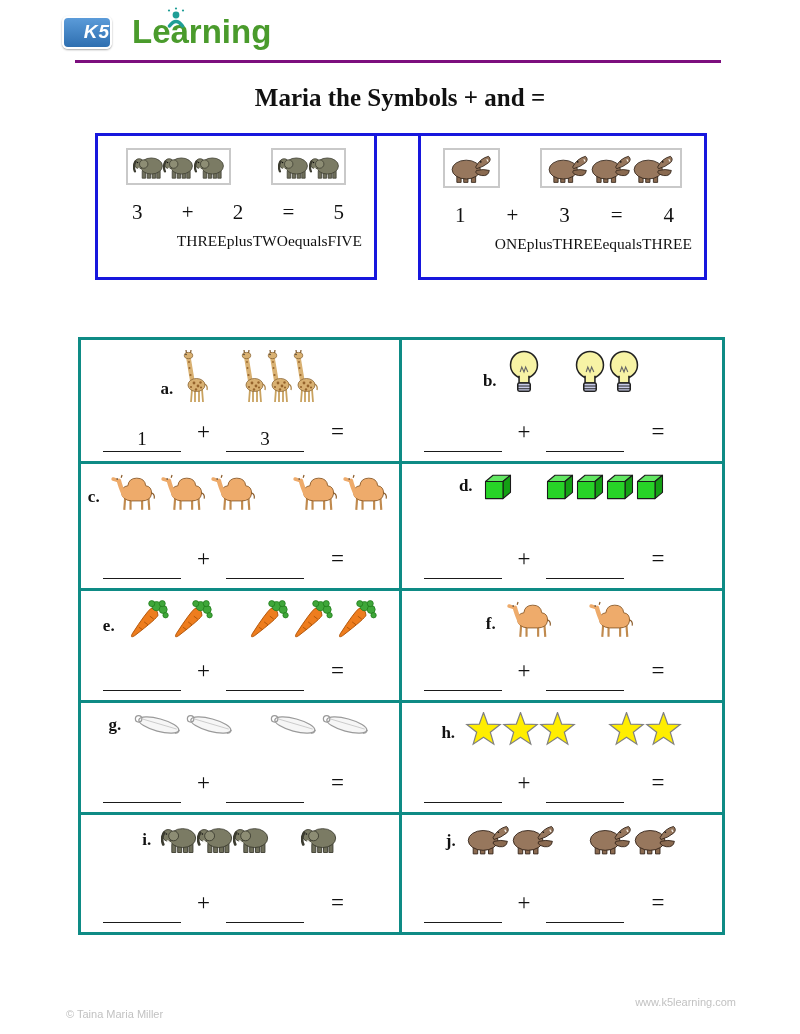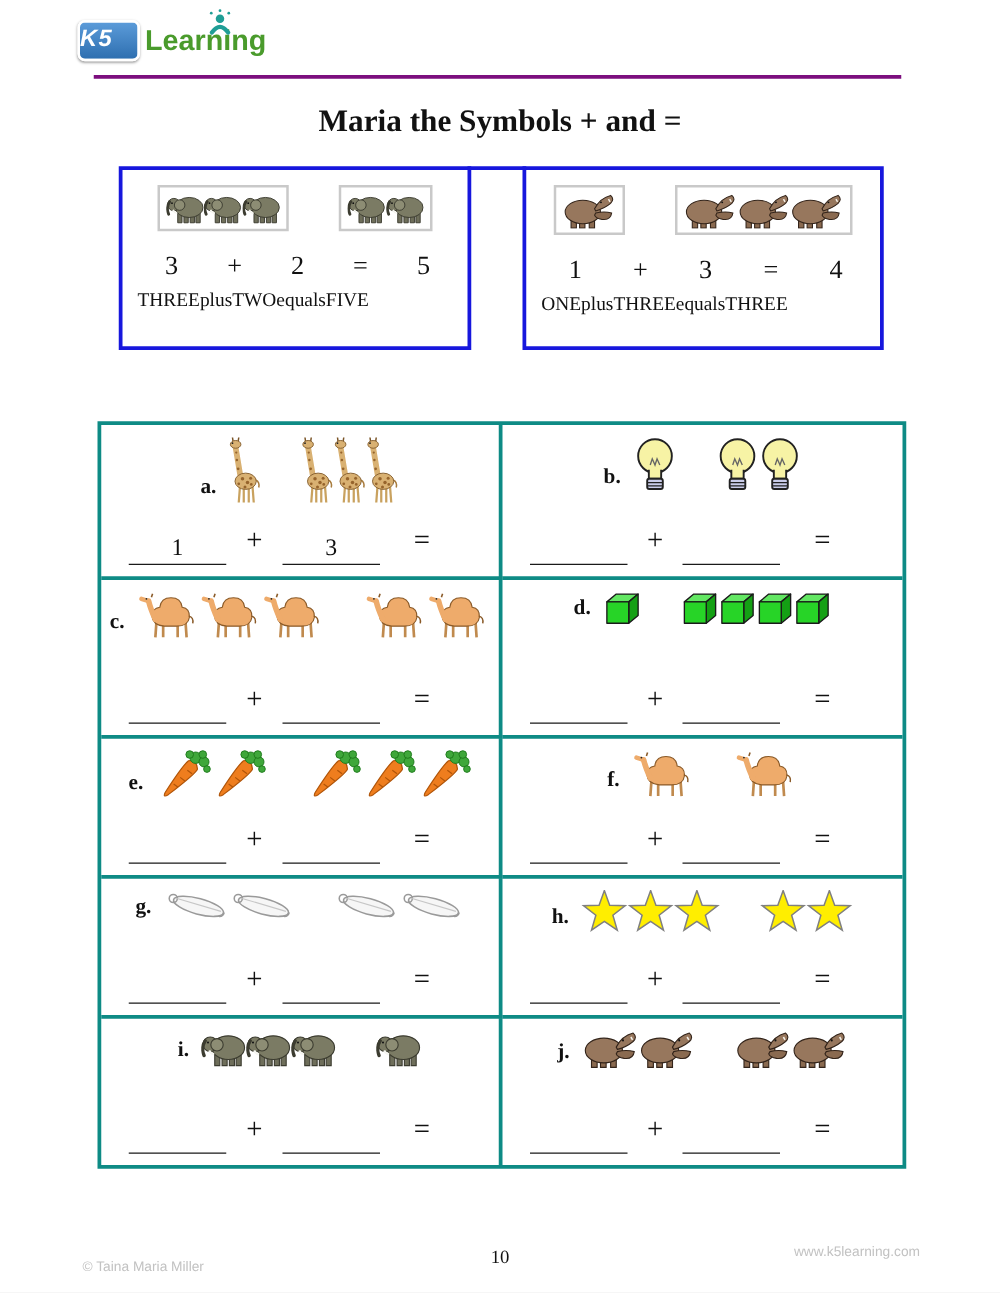--- a/index.html
+++ b/index.html
@@ -4,42 +4,42 @@
 <style>
   html,body{margin:0;padding:0;background:#fff;}
   .page{position:relative;width:800px;height:1034px;background:#fff;outline:1px solid #d9d9d9;
         font-family:"Liberation Serif", serif;color:#111;overflow:hidden;}
 
   
   .logo{position:absolute;left:62px;top:14px;height:36px;display:flex;align-items:center;}
   .logo-book{width:46px;height:29px;border-radius:6px;border:2px solid #fff;
              background:linear-gradient(180deg,#5b9bd9,#2e6fb0);
              box-shadow:0 1px 2px rgba(0,0,0,.35);
-             display:flex;align-items:center;justify-content:flex-start;
+             display:flex;align-items:center;justify-content:flex-end;
              color:#fff;font-family:"Liberation Sans",sans-serif;font-weight:bold;
              font-style:italic;font-size:19px;letter-spacing:1px;}
-  .logo-word{margin-left:4px;font-family:"Liberation Sans",sans-serif;font-weight:bold;
-             font-size:23px;color:var(--logo-green,#4a9b2c);letter-spacing:0px;}
+  .logo-word{margin-left:20px;font-family:"Liberation Sans",sans-serif;font-weight:bold;
+             font-size:33px;color:var(--logo-green,#4a9b2c);letter-spacing:0px;}
   .logo-person{position:absolute;left:103px;top:-8px;}
 
   .rule{position:absolute;left:75px;top:60px;width:646px;height:3px;background:var(--rule,#7c0e7e);}
 
   .title{position:absolute;left:0;top:84px;width:100%;margin:0;text-align:center;
          font-size:25px;font-weight:bold;}
 
   
   .ex-box{position:absolute;top:133px;height:147px;border:3px solid var(--example-border,#1717dd);
           box-sizing:border-box;background:#fff;}
   .connector{position:absolute;left:374px;top:133px;width:47px;height:3px;
              background:var(--example-border,#1717dd);}
   .frames{display:flex;justify-content:center;align-items:flex-end;gap:40px;margin-top:12px;}
   .frame{border:2px solid #c9c9c9;background:#fff;padding:4px 5px 3px;display:flex;align-items:flex-end;}
   .eq-row{display:flex;justify-content:space-between;align-items:baseline;
           padding:0 30px 0 34px;font-size:21px;margin-top:15px;}
-  .words-row{display:flex;justify-content:flex-start;align-items:baseline;
+  .words-row{display:flex;justify-content:flex-end;align-items:baseline;
              padding:0 12px;font-size:15.5px;margin-top:7px;}
 
   .instruction{position:absolute;left:62px;top:303px;margin:0;font-size:16px;width:690px;}
 
   
   .grid{position:absolute;left:78px;top:337px;width:647px;height:598px;box-sizing:border-box;
         border:3px solid var(--table-border,#0e8b85);
         display:grid;grid-template-columns:1fr 1fr;
         grid-template-rows:124px 127px 112px 112px 1fr;background:#fff;}
   .cell{border-right:3px solid var(--table-border,#0e8b85);
@@ -960,17 +960,16 @@
           <span class="blank"></span>
           <span class="op">+</span>
           <span class="blank"></span>
           <span class="op op-eq">=</span>
         </div>
       </div>
     </div>
 
   <div class="footer">
     <span class="copyright">© Taina Maria Miller</span>
-    <span class="pagenum">10</span>
     <span class="website">www.k5learning.com</span>
   </div>
 
 </div>
 
 </body></html>

